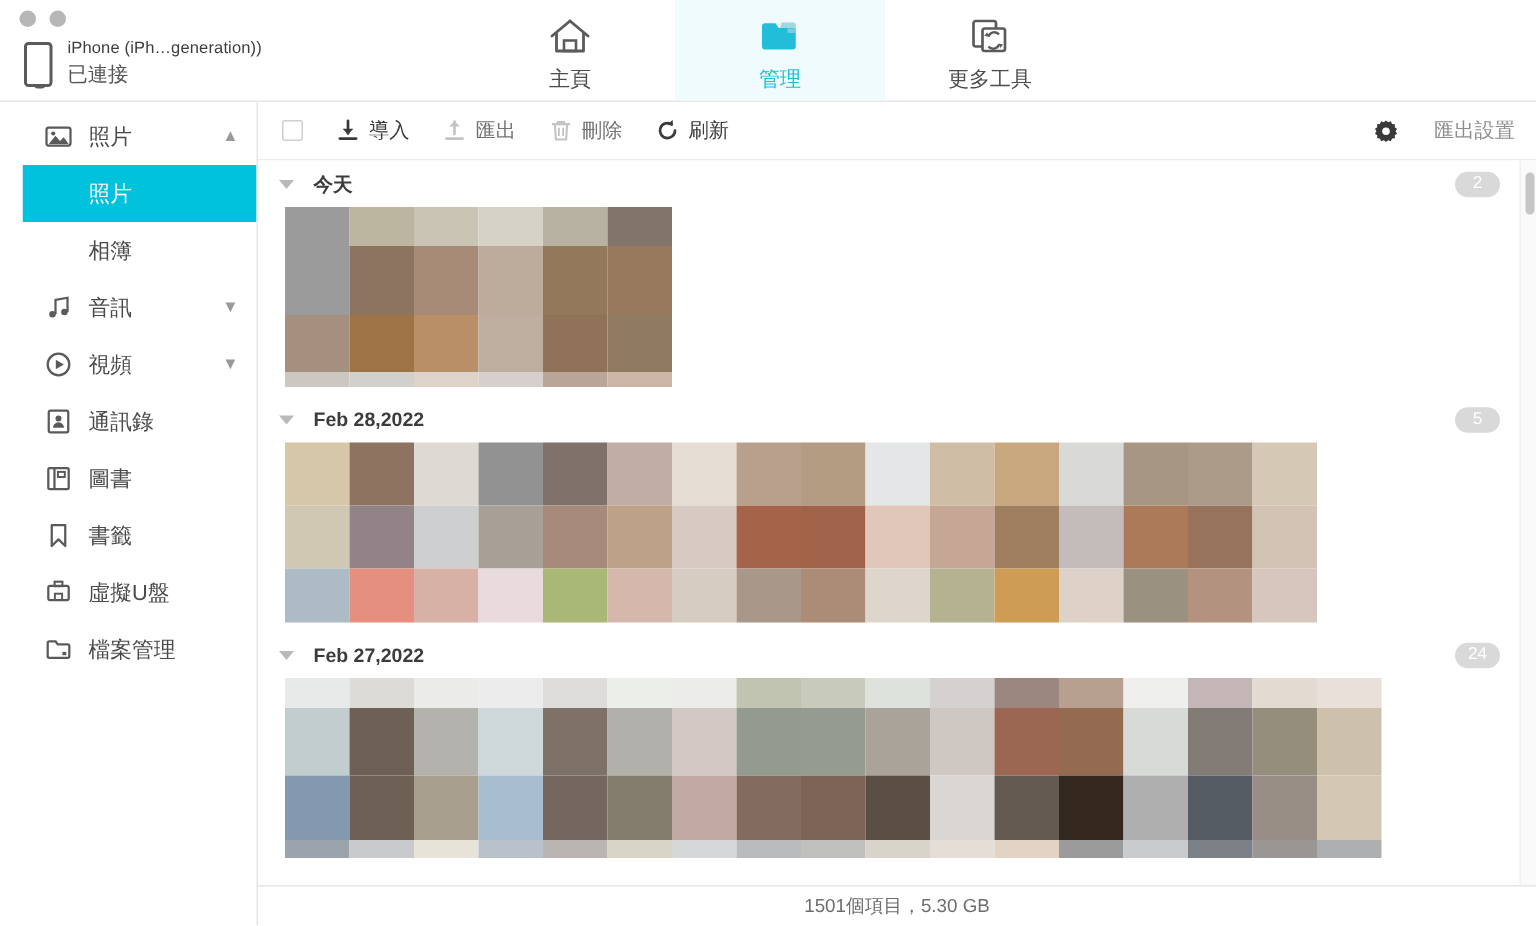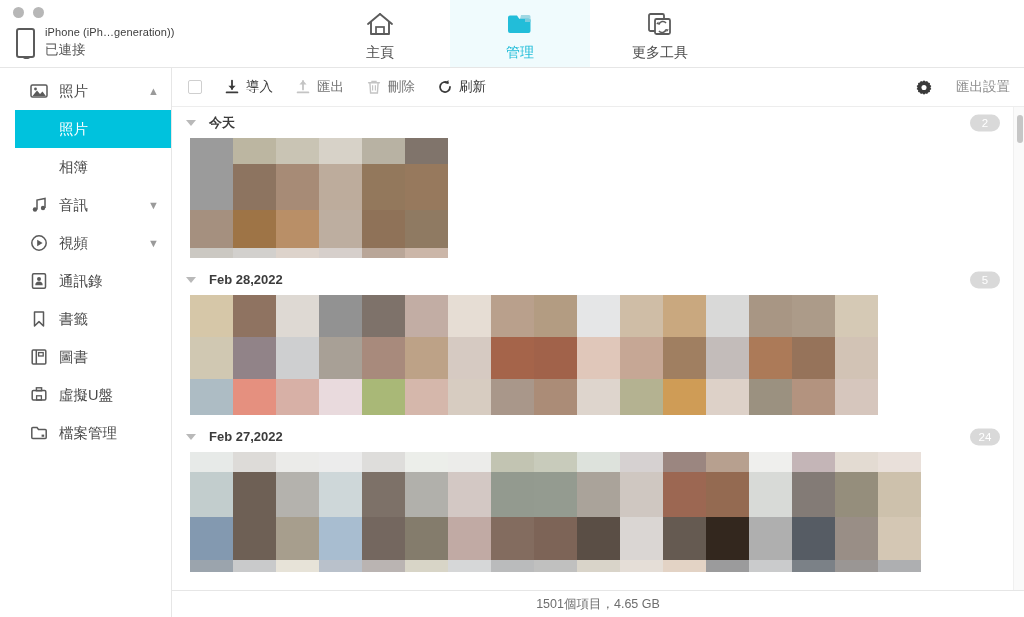--- a/index.html
+++ b/index.html
@@ -312,35 +312,35 @@
               <path d="M5.3 13.2 a3.7 3.7 0 0 1 7.4 0z" fill="#5a5a5a"></path>
             </svg>
         </span>
         <span class="side-label">通訊錄</span>
       </div>
 
 
       <div class="side-item">
         <span class="side-ico">
           <svg width="18" height="18" viewBox="0 0 18 18">
-              <path d="M4.5 2 H13.5 V16 L9 11.6 L4.5 16z" stroke="#5a5a5a" stroke-width="1.5" fill="none" stroke-linejoin="round"></path>
-            </svg>
-        </span>
-        <span class="side-label">書籤</span>
-      </div>
-
-      <div class="side-item">
-        <span class="side-ico">
-          <svg width="18" height="18" viewBox="0 0 18 18">
               <rect x="2.2" y="2" width="13.6" height="14" rx="1" stroke="#5a5a5a" stroke-width="1.5" fill="none"></rect>
               <path d="M6.3 2 V16" stroke="#5a5a5a" stroke-width="1.5"></path>
               <rect x="8.6" y="4.6" width="4.6" height="3.4" stroke="#5a5a5a" stroke-width="1.3" fill="none"></rect>
             </svg>
         </span>
         <span class="side-label">圖書</span>
+      </div>
+
+      <div class="side-item">
+        <span class="side-ico">
+          <svg width="18" height="18" viewBox="0 0 18 18">
+              <path d="M4.5 2 H13.5 V16 L9 11.6 L4.5 16z" stroke="#5a5a5a" stroke-width="1.5" fill="none" stroke-linejoin="round"></path>
+            </svg>
+        </span>
+        <span class="side-label">書籤</span>
       </div>
 
       <div class="side-item">
         <span class="side-ico">
           <svg width="18" height="18" viewBox="0 0 18 18">
               <rect x="2.2" y="4.5" width="13.6" height="9.5" rx="1.2" stroke="#5a5a5a" stroke-width="1.5" fill="none"></rect>
               <rect x="6.4" y="1.8" width="5.2" height="3" stroke="#5a5a5a" stroke-width="1.4" fill="none"></rect>
               <rect x="6.6" y="9.8" width="4.8" height="4.2" stroke="#5a5a5a" stroke-width="1.3" fill="none"></rect>
             </svg>
         </span>
@@ -663,17 +663,17 @@
               <span style="height:12px;background:#aeafb1"></span>
             </div>
         </div>
 
         <div class="scrollbar">
           <div class="thumbbar"></div>
         </div>
       </div>
 
       <div class="statusbar">
-        <span>1501個項目，4.65 GB</span>
+        <span>1501個項目，5.30 GB</span>
       </div>
     </div>
   </div>
 </div>
 
 </body></html>

